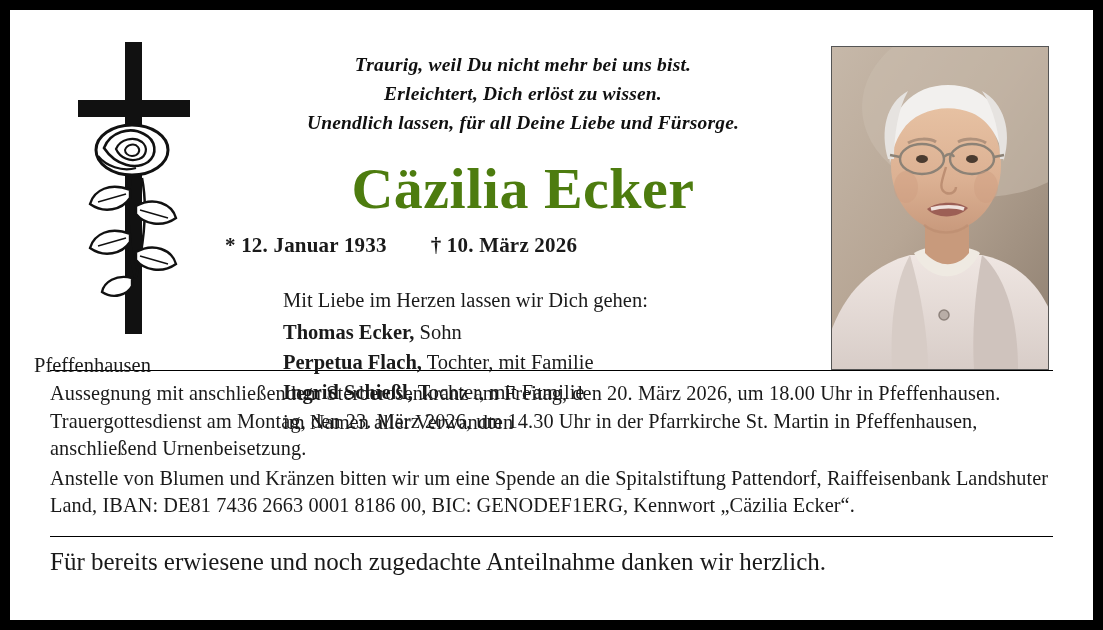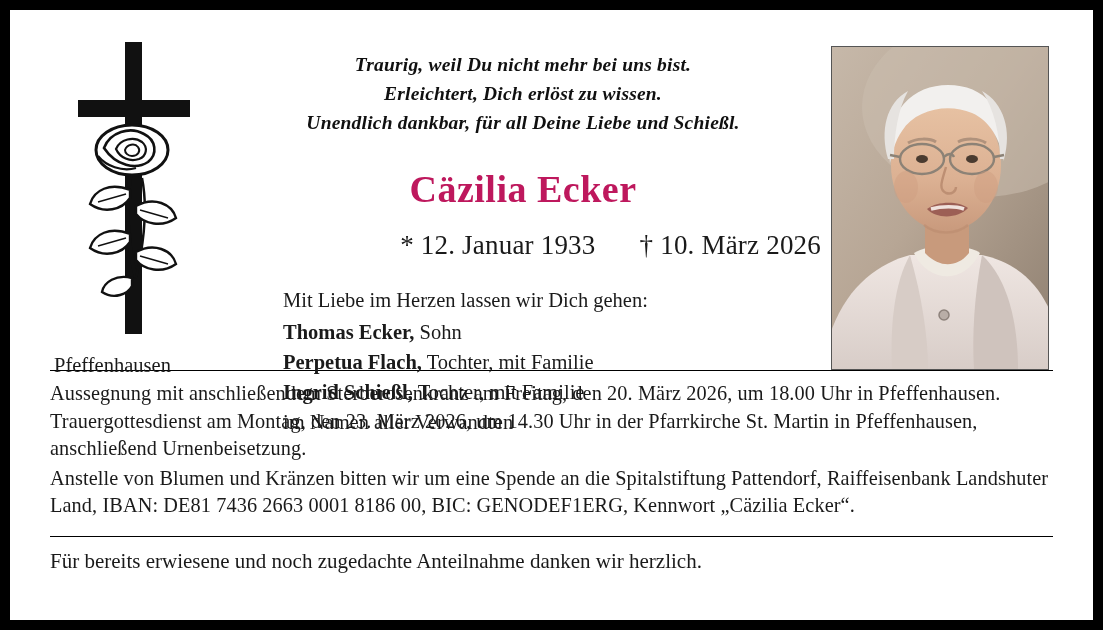--- a/index.html
+++ b/index.html
@@ -76,32 +76,33 @@
     font-size: 19.5px;
     line-height: 29px;
     letter-spacing: 0.2px;
     margin: 18px 0 0 0;
     color: #101010;
   }
   .name {
     text-align: center;
     font-family: "Liberation Serif", serif;
     font-weight: bold;
-    font-size: 38px;
+    font-size: 58px;
     line-height: 60px;
     letter-spacing: 0.5px;
     margin: 22px 0 0 0;
-    color: #be185d;
+    color: #4d7c0f;
   }
   .dates {
-    text-align: right;
-    font-size: 27px;
+    text-align: left;
+    font-size: 21px;
     line-height: 28px;
     margin: 12px 0 0 0;
     letter-spacing: 0.2px;
+    font-weight: bold;
   }
   .dates .gap { display: inline-block; width: 44px; }
 
   .family {
     margin: 26px 0 0 0;
     padding-left: 58px;
     font-size: 20.5px;
     line-height: 30px;
   }
   .family .lead { margin-bottom: 2px; font-family: Liberation Serif, serif; }
@@ -109,21 +110,21 @@
 
   .lastline {
     display: flex;
     flex-direction: row;
     align-items: center;
     font-size: 20.5px;
     line-height: 30px;
   }
   .place-abs {
     position: absolute;
-    left: 44px;
+    left: 24px;
     top: 340px;
     font-size: 20.5px;
     line-height: 30px;
     white-space: nowrap;
   }
 
   
   .rule {
     border: 0;
     border-top: 1.6px solid #000;
@@ -136,21 +137,21 @@
     letter-spacing: 0.1px;
   }
   .body-text p { margin: 0; }
   .para2 { margin-top: 2px !important; }
   .rule2 {
     border: 0;
     border-top: 1.6px solid #000;
     margin: 16px 0 0 0;
   }
   .thanks {
-    font-size: 21px;
+    font-size: 25px;
     line-height: 27.5px;
     margin: 11px 0 0 0;
   }
 </style>
 </head>
 <body>
 
 <div class="page">
   <div class="inner">
 
@@ -189,21 +190,21 @@
               <path d="M70 218 L 98 226"></path>
             </g>
           </svg>
         </div>
       </div>
 
       <div class="center-col">
         <div class="verse">
           <div>Traurig, weil Du nicht mehr bei uns bist.</div>
           <div>Erleichtert, Dich erlöst zu wissen.</div>
-          <div>Unendlich dankbar, für all Deine Liebe und Schießl.</div>
+          <div>Unendlich lassen, für all Deine Liebe und Fürsorge.</div>
         </div>
 
         <div class="name">Cäzilia Ecker</div>
 
         <div class="dates">
           <span>* 12. Januar 1933</span><span class="gap"></span><span>† 10. März 2026</span>
         </div>
 
         <div class="family">
           <div class="lead">Mit Liebe im Herzen lassen wir Dich gehen:</div>

